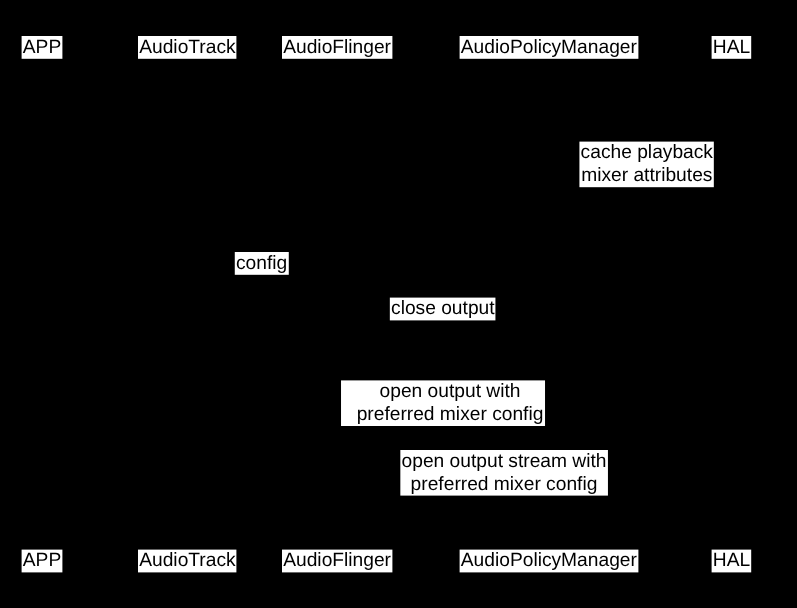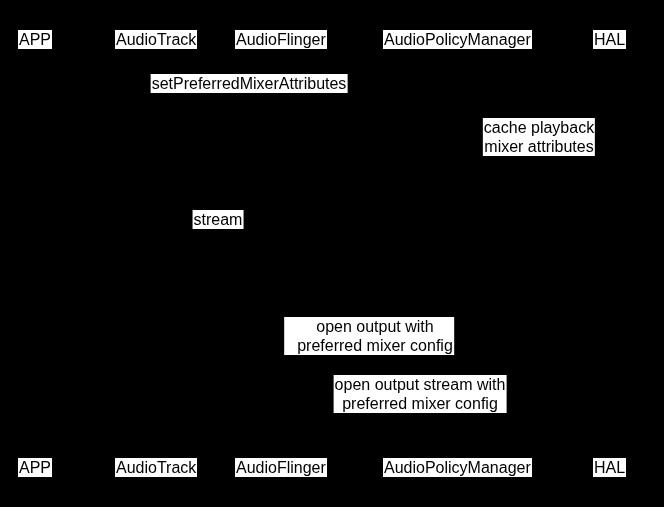--- a/index.html
+++ b/index.html
@@ -33,24 +33,24 @@
 <body>
 
 <div class="stage">
 
   <div class="label" style="left:18px;  top:30px;">APP</div>
   <div class="label" style="left:115px; top:30px;">AudioTrack</div>
   <div class="label" style="left:235px; top:30px;">AudioFlinger</div>
   <div class="label" style="left:383px; top:30px;">AudioPolicyManager</div>
   <div class="label" style="left:593px; top:30px;">HAL</div>
 
-  <div class="label center" style="left:249px; top:74px;">setPreferredMixerAttributes</div>
   <div class="label center" style="left:539px; top:118px;">cache playback
 mixer attributes</div>
-  <div class="label center" style="left:218px; top:210px;">stream</div>
+  <div class="label center" style="left:218px; top:210px;">config</div>
+  <div class="label center" style="left:369px; top:248px;">close output</div>
   <div class="label center" style="left:369px; top:317px;padding-left:13px;">open output with
 preferred mixer config</div>
   <div class="label center" style="left:420px; top:375px;">open output stream with
 preferred mixer config</div>
 
   <div class="label" style="left:18px;  top:458px;">APP</div>
   <div class="label" style="left:115px; top:458px;">AudioTrack</div>
   <div class="label" style="left:235px; top:458px;">AudioFlinger</div>
   <div class="label" style="left:383px; top:458px;">AudioPolicyManager</div>
   <div class="label" style="left:593px; top:458px;">HAL</div>

